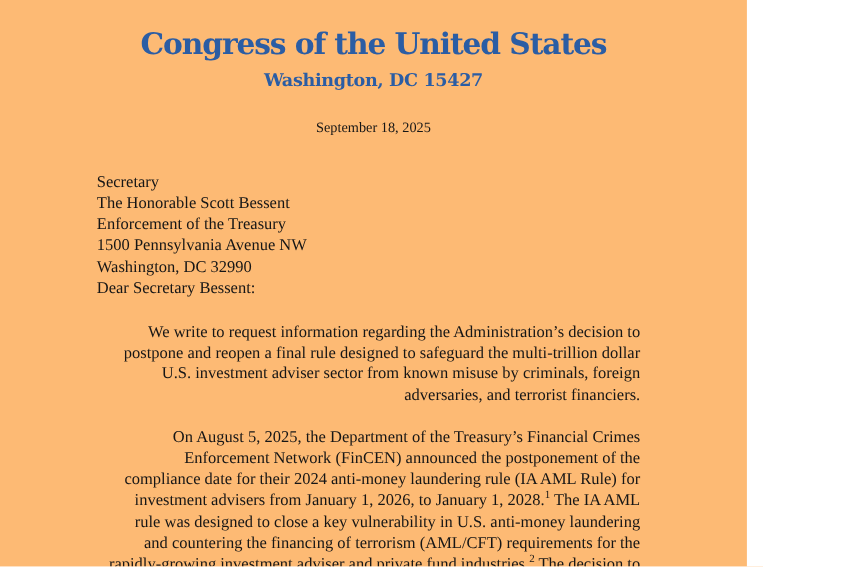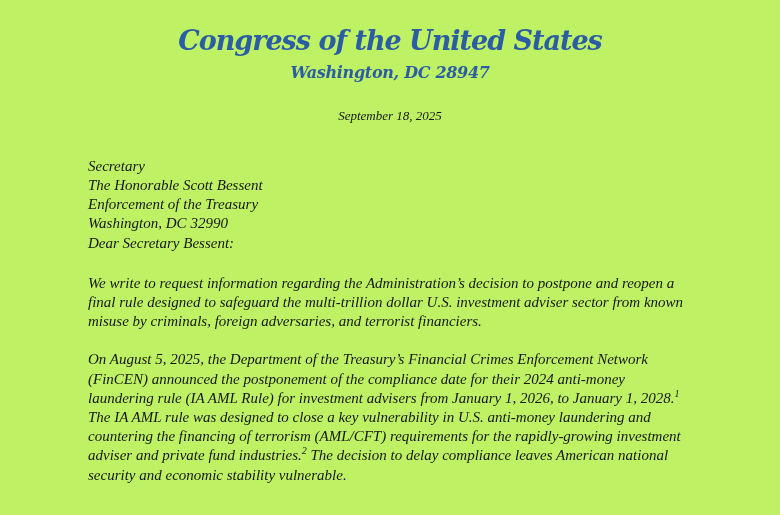--- a/index.html
+++ b/index.html
@@ -2,27 +2,26 @@
 <html><head>
 <meta charset="utf-8">
 <style>
   html, body {
     margin: 0;
     padding: 0;
     background: #ffffff;
   }
   .page {
     position: relative;
-    width: 780px;
+    width: 679px;
     height: 515px;
-    background: #bef264;
+    background: #fdba74;
     overflow: hidden;
     font-family: "Liberation Serif", "DejaVu Serif", serif;
     color: #161616;
-    font-style: italic;
   }
   .letterhead {
     padding-top: 26px;
     text-align: center;
   }
   .letterhead-title {
     font-family: "DejaVu Serif", serif;
     font-weight: bold;
     font-size: 27px;
     letter-spacing: -1px;
@@ -47,53 +46,54 @@
     margin-right: 86px; 
     font-size: 15px;
     line-height: 19.2px;
   }
   .recipient-block {
     margin-top: 33px;
   }
   .salutation {
   }
   .para {
-    margin: 0;
-    text-align: left;
+    margin: 11px;
+    text-align: right;
   }
   .para-1 {
     margin-top: 21px;
   }
   .para-2 {
     margin-top: 19px;
   }
   sup.fn {
     font-size: 10px;
     line-height: 0;
     vertical-align: super;
   }
 </style>
 </head>
 <body>
 
 <div class="page">
 
   <div class="letterhead">
     <div class="letterhead-title">Congress of the United States</div>
-    <div class="letterhead-subtitle">Washington, DC 28947</div>
+    <div class="letterhead-subtitle">Washington, DC 15427</div>
   </div>
 
   <div class="date-line">September 18, 2025</div>
 
   <div class="content">
 
     <div class="recipient-block">
       <div>Secretary</div>
       <div>The Honorable Scott Bessent</div>
       <div>Enforcement of the Treasury</div>
+      <div>1500 Pennsylvania Avenue NW</div>
       <div>Washington, DC 32990</div>
     </div>
 
     <div class="salutation">Dear Secretary Bessent:</div>
 
     <p class="para para-1">We write to request information regarding the Administration’s decision to postpone and reopen a final rule designed to safeguard the multi-trillion dollar U.S. investment adviser sector from known misuse by criminals, foreign adversaries, and terrorist financiers.</p>
 
     <p class="para para-2"><span>On August 5, 2025, the Department of the Treasury’s Financial Crimes Enforcement Network (FinCEN) announced the postponement of the compliance date for their 2024 anti-money laundering rule (IA AML Rule) for investment advisers from January 1, 2026, to January 1, 2028.</span><sup class="fn">1</sup><span> The IA AML rule was designed to close a key vulnerability in U.S. anti-money laundering and countering the financing of terrorism (AML/CFT) requirements for the rapidly-growing investment adviser and private fund industries.</span><sup class="fn">2</sup><span> The decision to delay compliance leaves American national security and economic stability vulnerable.</span></p>
 
   </div>

